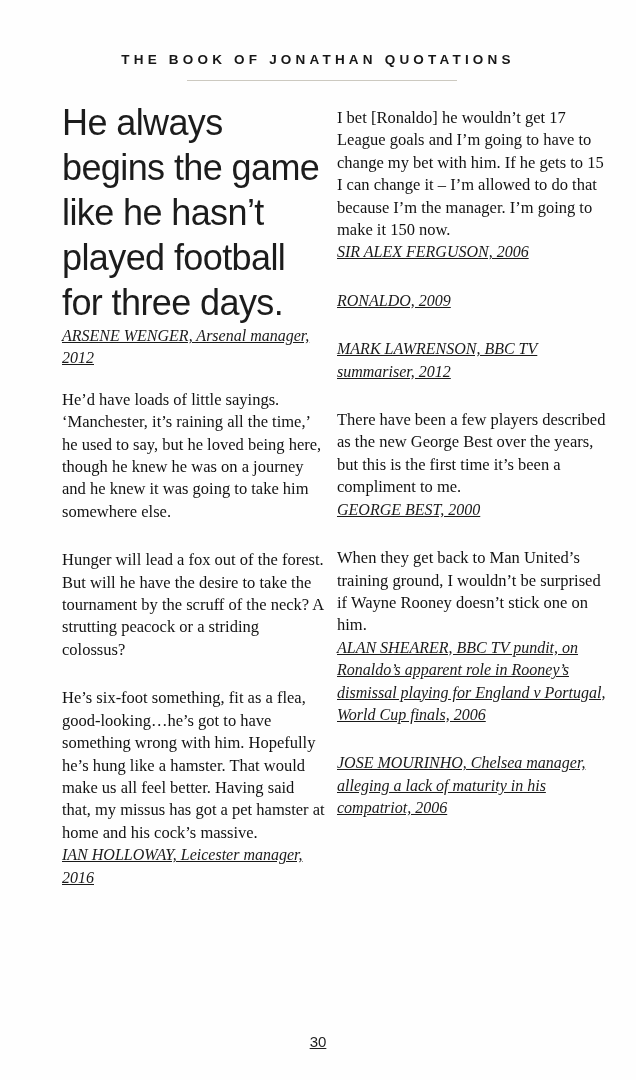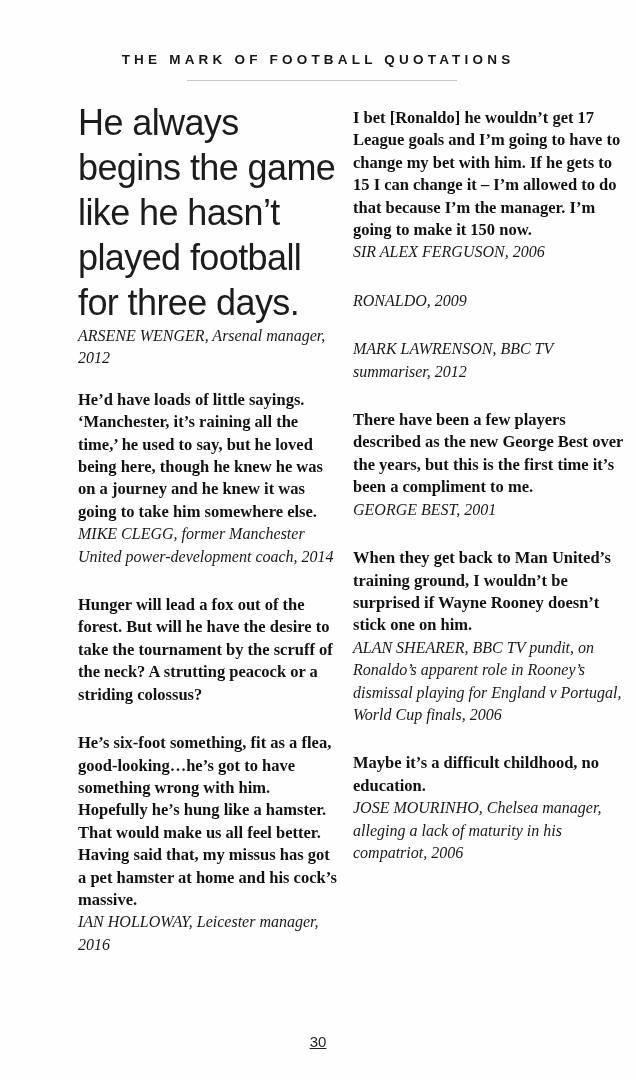--- a/index.html
+++ b/index.html
@@ -42,21 +42,20 @@
     top: 100px;
     left: 62px;
     display: flex;
   }
   .col {
     display: block;
   }
   .col-left {
     width: 263px;
     margin-right: 12px;
-    margin-left: 16px;
   }
   .col-right {
     width: 272px;
     padding-top: 7px;
   }
   .pull-quote {
     margin-bottom: 19px;
   }
   .pq-line {
     font-family: "Liberation Sans", sans-serif;
@@ -64,68 +63,68 @@
     font-size: 36px;
     line-height: 45px;
     letter-spacing: -0.6px;
     color: #1c1c1c;
     white-space: nowrap;
   }
   .quote {
     margin-bottom: 26px;
   }
   .quote-text {
-    font-weight: bold;
+    font-weight: normal;
     font-size: 16.5px;
     line-height: 22.4px;
     color: #121212;
   }
   .attribution {
     font-style: italic;
     font-weight: normal;
     font-size: 16px;
     line-height: 22.4px;
     color: #1a1a1a;
+    text-decoration: underline;
   }
   .page-number {
     position: absolute;
     top: 1033px;
     left: 0;
     right: 0;
     text-align: center;
     font-family: "Liberation Sans", sans-serif;
     font-size: 15px;
     color: #1f1f1f;
     text-decoration: underline;
   }
 </style>
 </head>
 <body>
 
 <div class="page">
 
-  <div class="running-head">THE MARK OF FOOTBALL QUOTATIONS</div>
+  <div class="running-head">THE BOOK OF JONATHAN QUOTATIONS</div>
   <div class="head-rule"></div>
 
   <div class="columns">
 
     <div class="col col-left">
 
       <div class="pull-quote">
         <div class="pq-line">He always</div>
         <div class="pq-line">begins the game</div>
         <div class="pq-line">like he hasn’t</div>
         <div class="pq-line">played football</div>
         <div class="pq-line">for three days.</div>
         <div class="attribution">ARSENE WENGER, Arsenal manager, 2012</div>
       </div>
 
       <div class="quote">
         <div class="quote-text">He’d have loads of little sayings. ‘Manchester, it’s raining all the time,’ he used to say, but he loved being here, though he knew he was on a journey and he knew it was going to take him somewhere else.</div>
-        <div class="attribution">MIKE CLEGG, former Manchester United power-development coach, 2014</div>
       </div>
 
       <div class="quote">
         <div class="quote-text">Hunger will lead a fox out of the forest. But will he have the desire to take the tournament by the scruff of the neck? A strutting peacock or a striding colossus?</div>
       </div>
 
       <div class="quote">
         <div class="quote-text">He’s six-foot something, fit as a flea, good-looking…he’s got to have something wrong with him. Hopefully he’s hung like a hamster. That would make us all feel better. Having said that, my missus has got a pet hamster at home and his cock’s massive.</div>
         <div class="attribution">IAN HOLLOWAY, Leicester manager, 2016</div>
       </div>
@@ -142,30 +141,29 @@
       <div class="quote">
         <div class="attribution">RONALDO, 2009</div>
       </div>
 
       <div class="quote">
         <div class="attribution">MARK LAWRENSON, BBC TV summariser, 2012</div>
       </div>
 
       <div class="quote">
         <div class="quote-text">There have been a few players described as the new George Best over the years, but this is the first time it’s been a compliment to me.</div>
-        <div class="attribution">GEORGE BEST, 2001</div>
+        <div class="attribution">GEORGE BEST, 2000</div>
       </div>
 
       <div class="quote">
         <div class="quote-text">When they get back to Man United’s training ground, I wouldn’t be surprised if Wayne Rooney doesn’t stick one on him.</div>
         <div class="attribution">ALAN SHEARER, BBC TV pundit, on Ronaldo’s apparent role in Rooney’s dismissal playing for England v Portugal, World Cup finals, 2006</div>
       </div>
 
       <div class="quote">
-        <div class="quote-text">Maybe it’s a difficult childhood, no education.</div>
         <div class="attribution">JOSE MOURINHO, Chelsea manager, alleging a lack of maturity in his compatriot, 2006</div>
       </div>
 
     </div>
 
   </div>
 
   <div class="page-number">30</div>
 
 </div>

